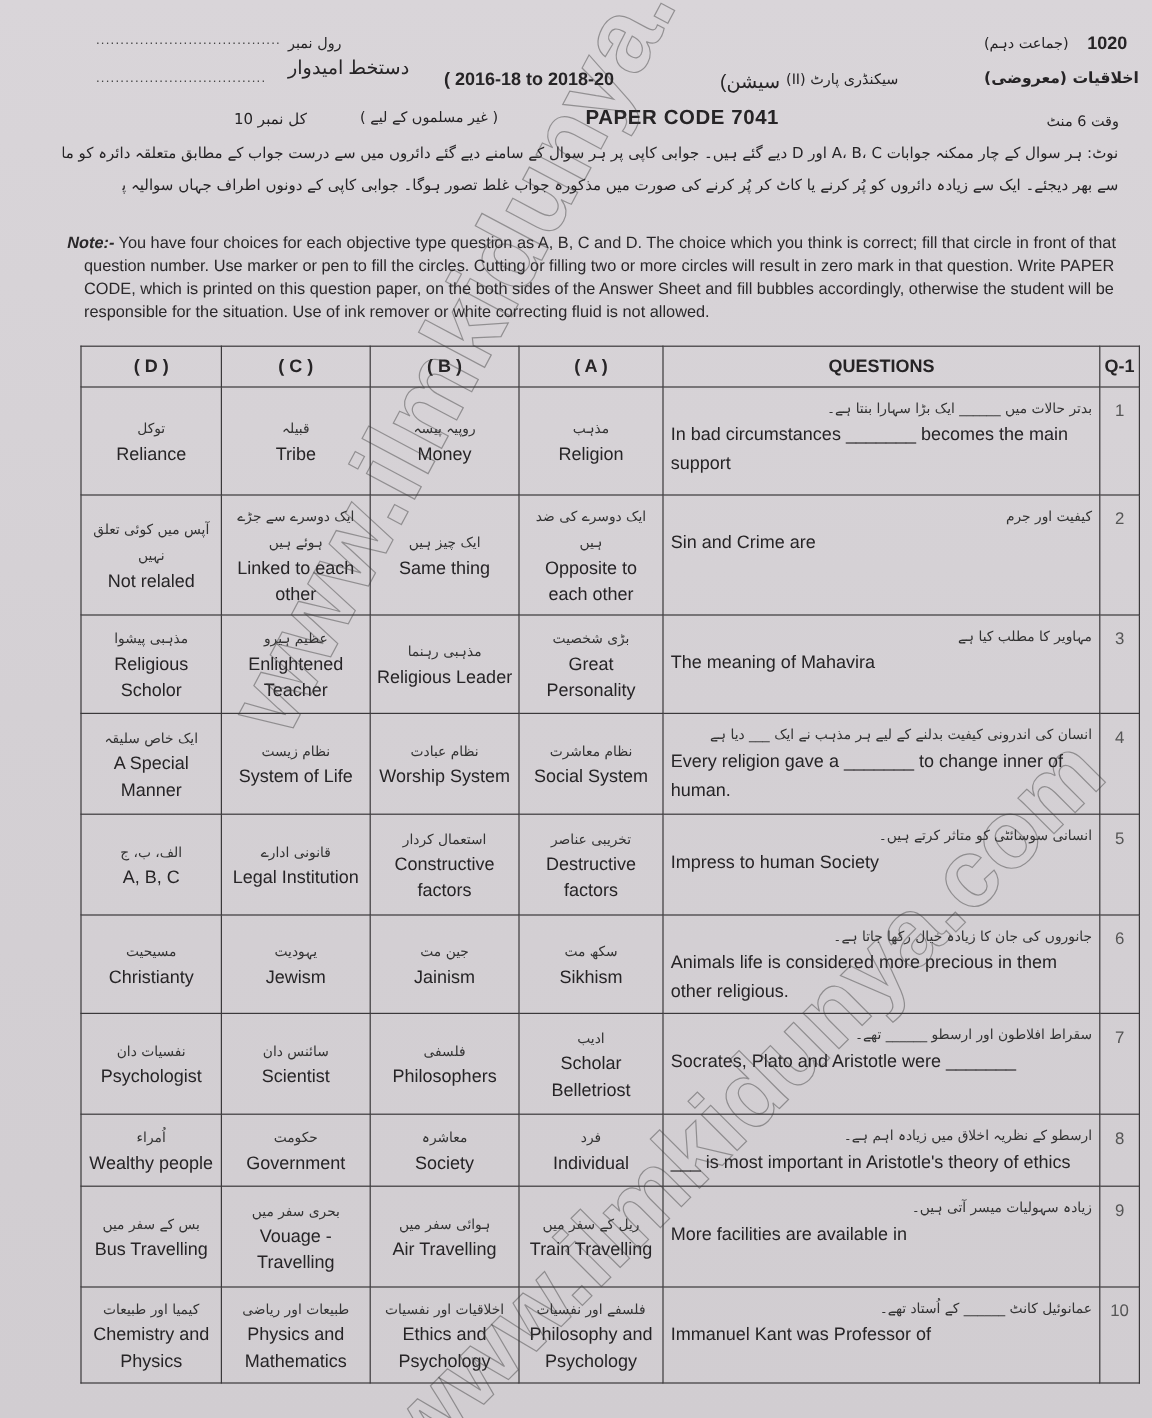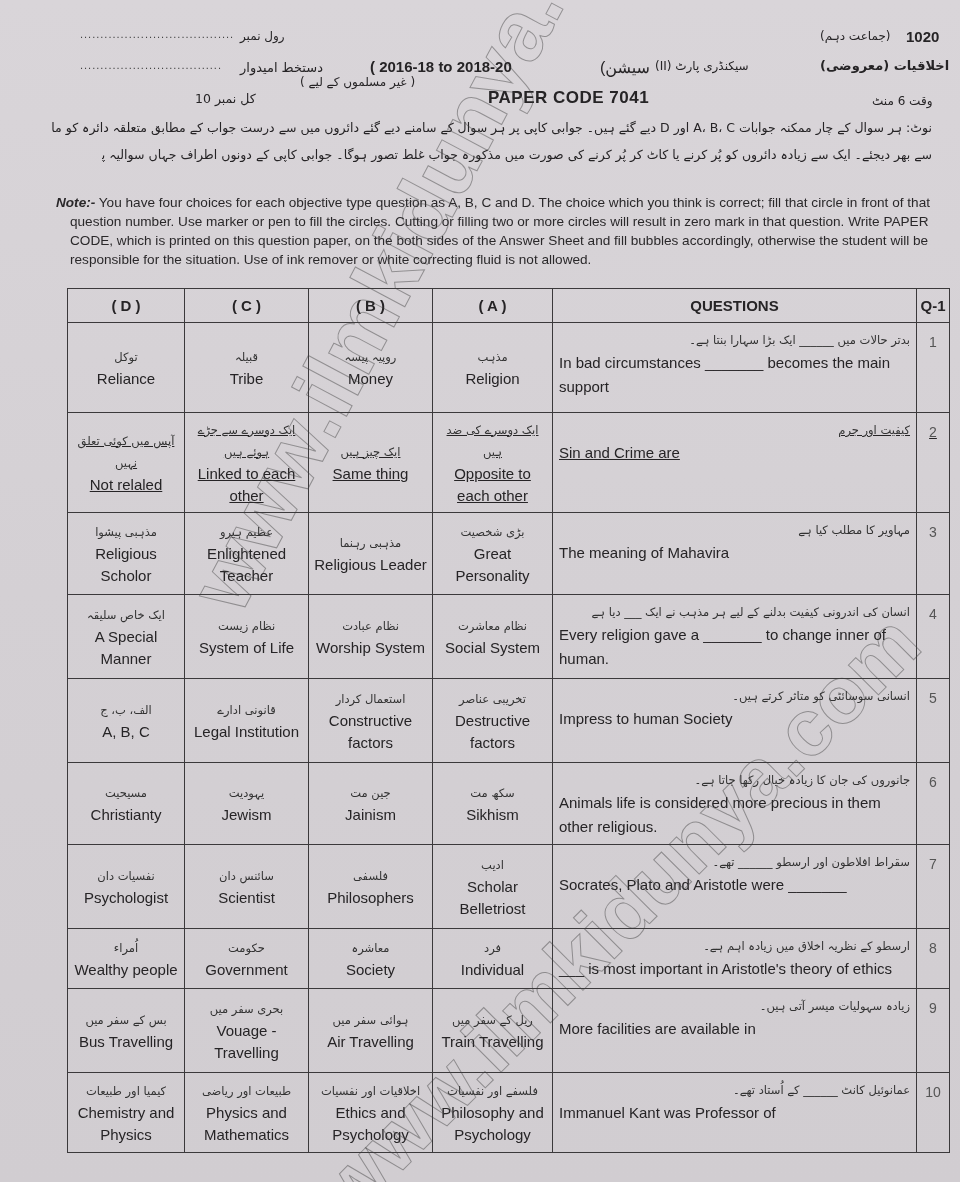--- a/index.html
+++ b/index.html
@@ -52,26 +52,26 @@
 
   <div class="hdr-line bold" style="left:906px; top:28px; font-size:15px;">1020</div>
   <div class="hdr-line urdu" style="left:820px; top:29px; font-size:12px;">(جماعت دہم)</div>
   <div class="hdr-line urdu" style="left:240px; top:29px; font-size:12px;">رول نمبر</div>
   <div class="hdr-line dots" style="left:80px; top:28px; font-size:11px;">......................................</div>
 
   <div class="hdr-line urdu bold" style="left:820px; top:58px; font-size:13px;">اخلاقیات (معروضی)</div>
   <div class="hdr-line urdu" style="left:655px; top:59px; font-size:12px;">سیکنڈری پارٹ (II)</div>
   <div class="hdr-line" style="left:600px; top:58px; font-size:16px;">(سیشن</div>
   <div class="hdr-line bold" style="left:370px; top:58px; font-size:15px;">( 2016-18  to  2018-20</div>
-  <div class="hdr-line urdu" style="left:240px; top:60px; font-size:13px;">دستخط امیدوار</div>
+  <div class="hdr-line urdu" style="left:240px; top:47px; font-size:16px;font-family:Liberation Serif, serif;">دستخط امیدوار</div>
   <div class="hdr-line dots" style="left:80px; top:59px; font-size:11px;">...................................</div>
 
   <div class="hdr-line urdu" style="left:872px; top:94px; font-size:12px;">وقت 6 منٹ</div>
   <div class="hdr-line code" style="left:488px; top:88px;">PAPER CODE 7041</div>
-  <div class="hdr-line urdu" style="left:300px; top:75px; font-size:12px;text-align:right;">( غیر مسلموں کے لیے )</div>
+  <div class="hdr-line urdu" style="left:300px; top:91px; font-size:12px;text-align:right;">( غیر مسلموں کے لیے )</div>
   <div class="hdr-line urdu" style="left:195px; top:91px; font-size:12.5px;">کل نمبر 10</div>
 
   <div class="urdu-note" style="top:120px; width:880px; overflow:hidden;">نوٹ: ہر سوال کے چار ممکنہ جوابات A، B، C اور D دیے گئے ہیں۔ جوابی کاپی پر ہر سوال کے سامنے دیے گئے دائروں میں سے درست جواب کے مطابق متعلقہ دائرہ کو مارکر یا پین</div>
   <div class="urdu-note" style="top:147px; width:830px; overflow:hidden;">سے بھر دیجئے۔ ایک سے زیادہ دائروں کو پُر کرنے یا کاٹ کر پُر کرنے کی صورت میں مذکورہ جواب غلط تصور ہوگا۔ جوابی کاپی کے دونوں اطراف جہاں سوالیہ پرچہ پر مطبوعہ</div>
 
   <div class="note-en" style="top:193px; line-height:19px;">
     <span class="lbl">Note:-</span>
     <span>You have four choices for each objective type question as A, B, C and D. The choice which you think is correct; fill that circle in front of that question number. Use marker or pen to fill the circles. Cutting or filling two or more circles will result in zero mark in that question. Write PAPER CODE, which is printed on this question paper, on the both sides of the Answer Sheet and fill bubbles accordingly, otherwise the student will be responsible for the situation. Use of ink remover or white correcting fluid is not allowed.</span>
   </div>
 
@@ -111,21 +111,21 @@
           <td>
             <span class="ur">مذہب</span>
             <span class="en">Religion</span>
           </td>
           <td class="qtext">
             <span class="ur">بدتر حالات میں ______ ایک بڑا سہارا بنتا ہے۔</span>
             <span class="en">In bad circumstances _______ becomes the main support</span>
           </td>
           <td class="qnum">1</td>
         </tr>
-        <tr style="height: 100px; text-decoration: underline;">
+        <tr style="height: 100px;">
           <td>
             <span class="ur">آپس میں کوئی تعلق نہیں</span>
             <span class="en">Not relaled</span>
           </td>
           <td>
             <span class="ur">ایک دوسرے سے جڑے ہوئے ہیں</span>
             <span class="en">Linked to each other</span>
           </td>
           <td>
             <span class="ur">ایک چیز ہیں</span>

